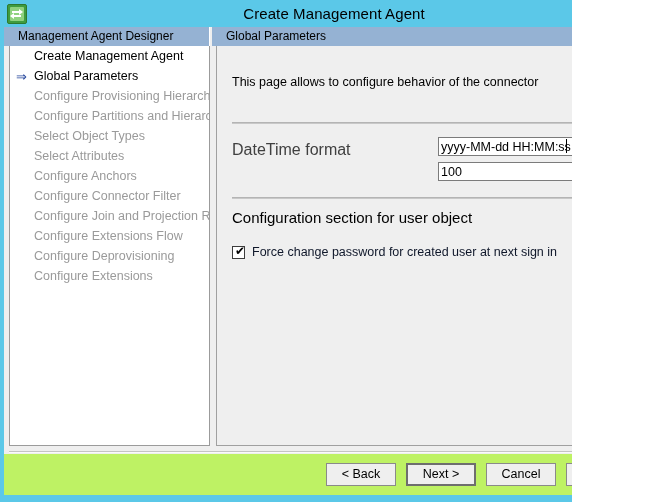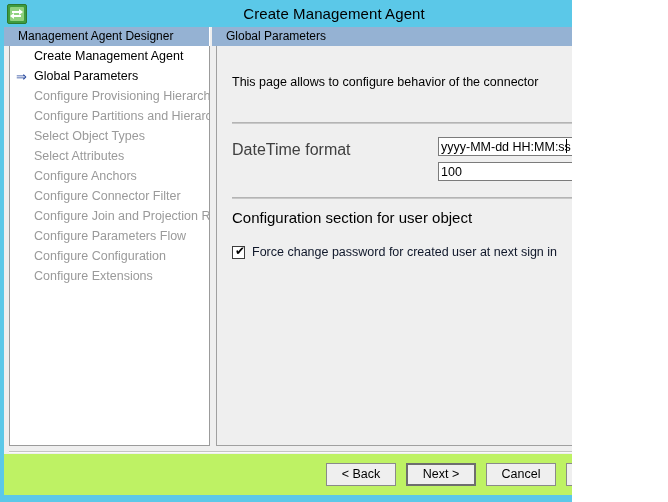--- a/index.html
+++ b/index.html
@@ -361,24 +361,24 @@
         <div class="sidebar-item disabled">
           <span>Configure Anchors</span>
         </div>
         <div class="sidebar-item disabled">
           <span>Configure Connector Filter</span>
         </div>
         <div class="sidebar-item disabled">
           <span>Configure Join and Projection Rules</span>
         </div>
         <div class="sidebar-item disabled">
-          <span>Configure Parameters Flow</span>
-        </div>
-        <div class="sidebar-item disabled">
-          <span>Configure Configuration</span>
+          <span>Configure Extensions Flow</span>
+        </div>
+        <div class="sidebar-item disabled">
+          <span>Configure Deprovisioning</span>
         </div>
         <div class="sidebar-item disabled">
           <span>Configure Extensions</span>
         </div>
 
       </div>
     </div>
 
     <div class="right-pane">
       <div class="pane-header">Global Parameters</div>

